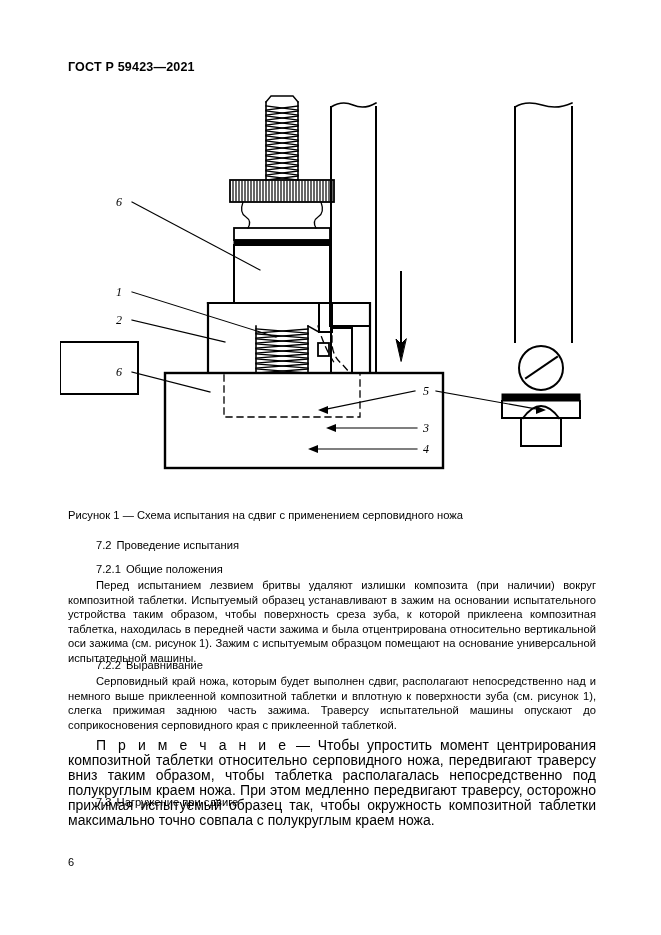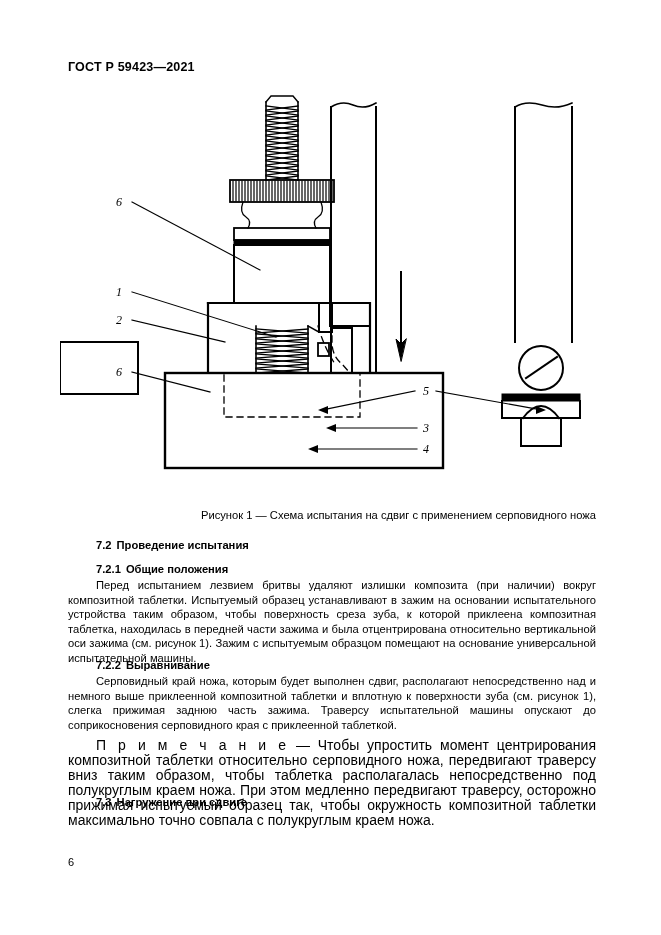--- a/index.html
+++ b/index.html
@@ -62,34 +62,34 @@
     letter-spacing: 0.02px;
   }
   .fig-legend .l1 { text-align: left; }
   .fig-legend .l2 { text-align: center; }
 
   .fig-caption {
     position: absolute;
     left: 68px;
     top: 509px;
     width: 528px;
-    text-align: right;
+    text-align: left;
     font-size: 11.2px;
   }
 
   
   .body-block {
     position: absolute;
     left: 68px;
     width: 528px;
     font-size: 11.2px;
     line-height: 14.6px;
   }
   .h-sec {
-    font-weight: bold;
+    font-weight: normal;
     font-size: 11.2px;
     margin-left: 28px;
   }
   .h-sec .sp { display:inline-block; width:5px; }
   .para {
     text-align: justify;
     text-justify: inter-word;
     text-align-last: left;
   }
   .para.indent { text-indent: 28px; }

